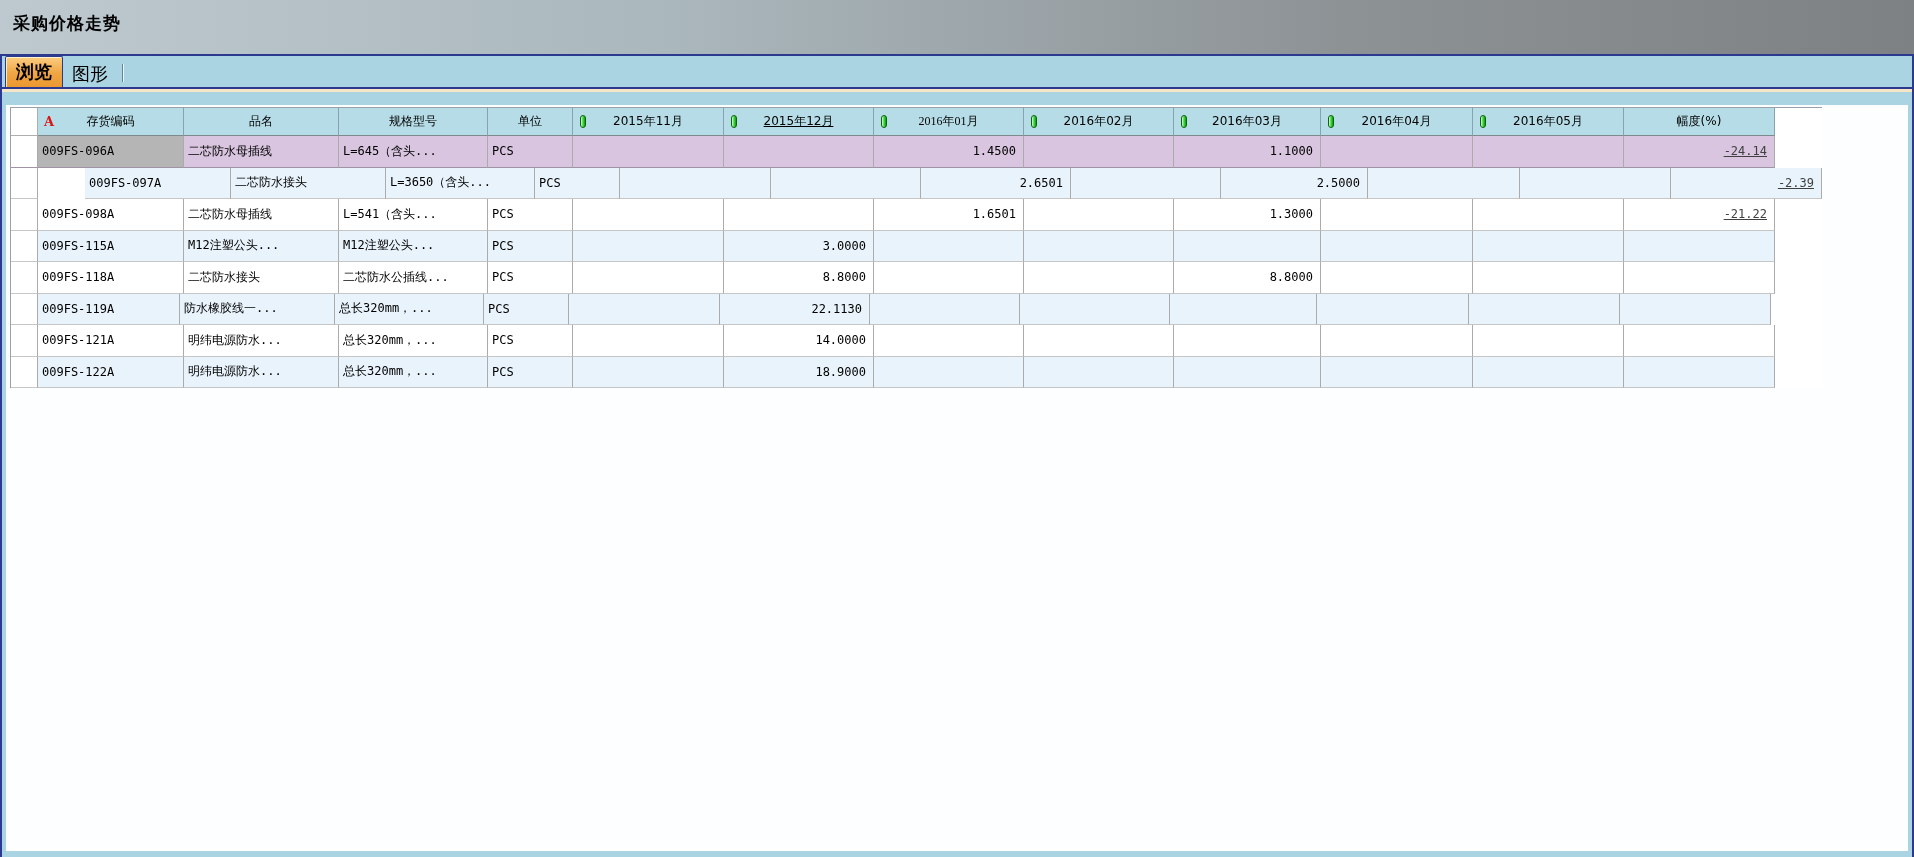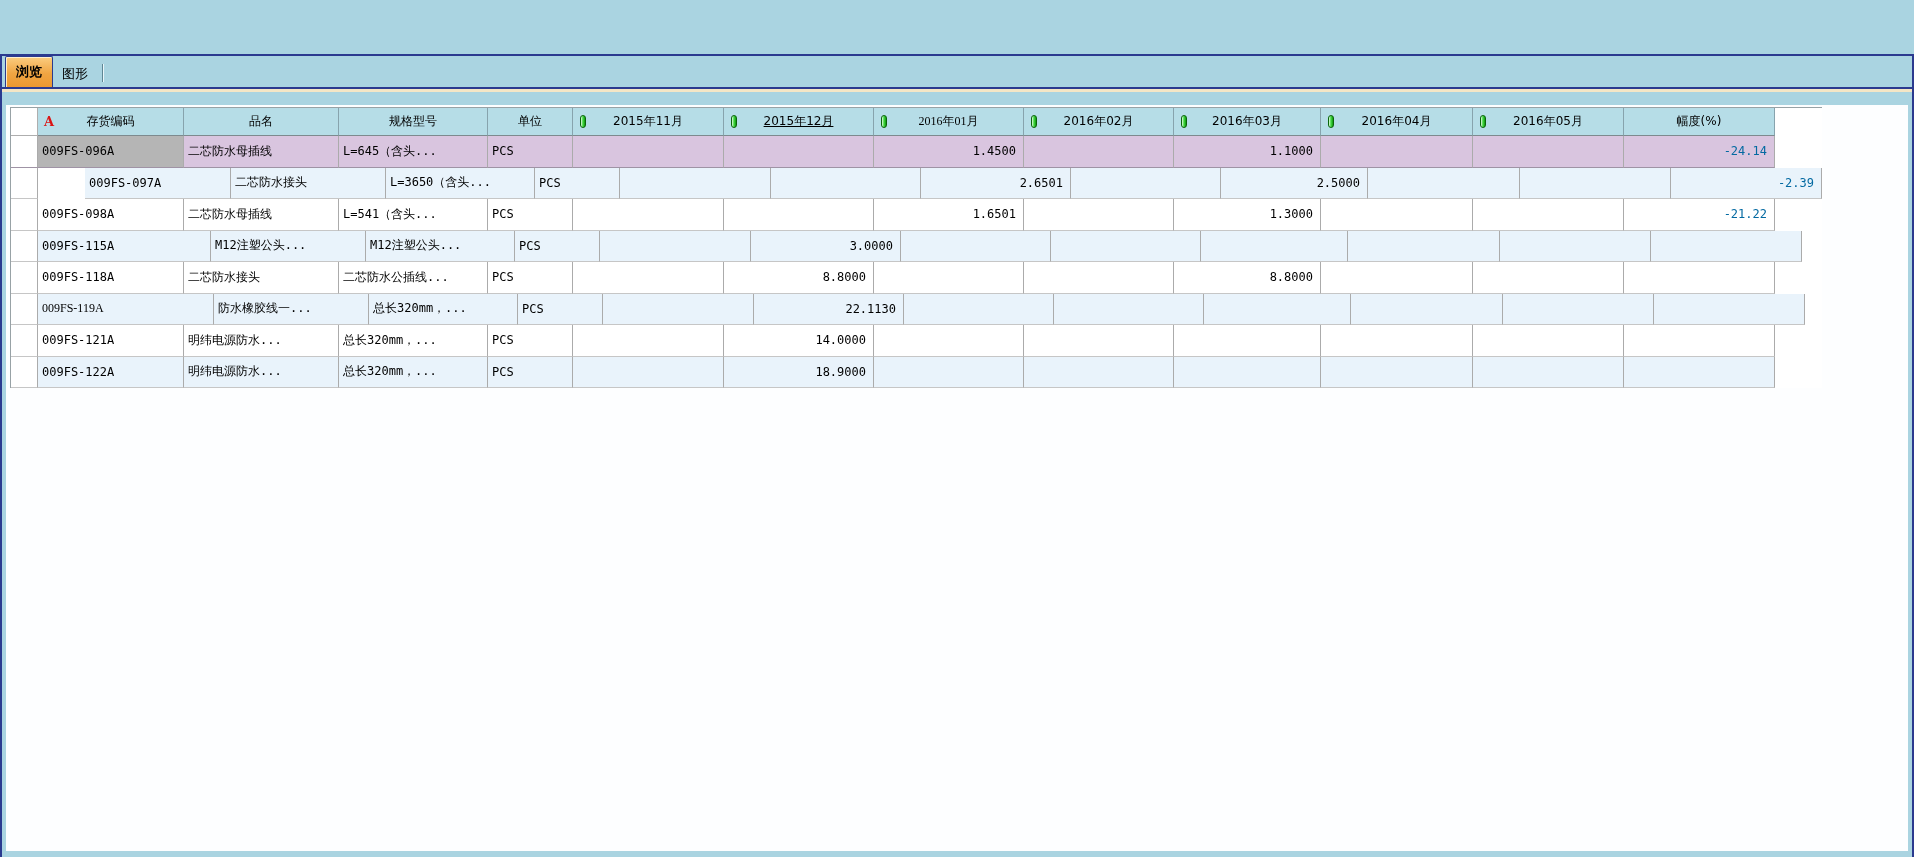--- a/index.html
+++ b/index.html
@@ -24,21 +24,21 @@
     position:absolute; left:0; top:54px; width:1914px; height:803px;
     background:#aad4e1;
     border:2px solid #2b3a8f; border-bottom:0;
   }
 
   
   .tabstrip {
     height:33px; display:flex; align-items:flex-end; padding-left:3px;
     border-bottom:2px solid #2b3a8f;
   }
-  .tab { display:flex; align-items:center; font-size:13px; color:#000; cursor:default;justify-content:center; }
+  .tab { display:flex; align-items:center; font-size:18px; color:#000; cursor:default;justify-content:center; }
   .tab.active {
     height:31px; padding:0 10px; font-weight:bold;
     background:linear-gradient(to bottom,#fbcd80 0%,#f0a543 55%,#ec9830 100%);
     border:1px solid #2b3a8f; border-bottom:0;
     box-shadow:inset 1px 1px 0 rgba(255,246,222,0.85);
     border-top-left-radius:2px; border-top-right-radius:2px;
   }
   .tab.inactive { height:26px; padding:0 9px; }
   .tab-sep { width:1px; height:18px; background:#5f8694; margin:0 0 5px 5px; }
   .tab-sep-hl { width:1px; height:18px; background:#e8f6fa; margin:0 0 5px 0; }
@@ -86,27 +86,30 @@
     display:flex; align-items:center;
     font-size:12px; color:#000; white-space:nowrap; overflow:hidden;
     font-family:"DejaVu Sans Mono","DejaVu Sans", monospace;
   }
   .cell.txt { justify-content:flex-start; padding-left:4px; }
   .cell.num { justify-content:flex-end; padding-right:7px; }
   .cell.selcell { background:#ffffff !important; border-right:1px solid #ababab; }
   .grid-row.blue .cell { background:#e9f3fb; }
   .grid-row.sel .cell { background:#d9c5df; border-bottom:1px solid #9f93a5; }
   .grid-row.sel .cell.focused { background:#b5b5b5; }
-  .cell.neg { color:#0369a1; }
+  .cell.neg { color:#404040;text-decoration:underline; }
 </style>
 </head>
 <body>
 
 <div class="screen">
 
+  <div class="titlebar">
+    <div class="title">采购价格走势</div>
+  </div>
 
   <div class="panel">
 
     <div class="tabstrip">
       <div class="tab active">
         <span>浏览</span>
       </div>
       <div class="tab inactive">
         <span>图形</span>
       </div>
@@ -209,21 +212,21 @@
                 <div class="cell num" style="width: 150px;"></div>
                 <div class="cell num" style="width: 150px;">1.6501</div>
                 <div class="cell num" style="width: 150px;"></div>
                 <div class="cell num" style="width: 147px;">1.3000</div>
                 <div class="cell num" style="width: 152px;"></div>
                 <div class="cell num" style="width: 151px;"></div>
                 <div class="cell num neg" style="width: 151px;">-21.22</div>
               </div>
               <div class="grid-row blue">
                 <div class="cell selcell" style="width: 27px;"></div>
-                <div class="cell txt" style="width: 173px;">009FS-115A</div>
+                <div class="cell txt" style="width: 146px;">009FS-115A</div>
                 <div class="cell txt" style="width: 155px;">M12注塑公头...</div>
                 <div class="cell txt" style="width: 149px;">M12注塑公头...</div>
                 <div class="cell txt" style="width: 85px;">PCS</div>
                 <div class="cell num" style="width: 151px;"></div>
                 <div class="cell num" style="width: 150px;">3.0000</div>
                 <div class="cell num" style="width: 150px;"></div>
                 <div class="cell num" style="width: 150px;"></div>
                 <div class="cell num" style="width: 147px;"></div>
                 <div class="cell num" style="width: 152px;"></div>
                 <div class="cell num" style="width: 151px;"></div>
@@ -239,21 +242,21 @@
                 <div class="cell num" style="width: 150px;">8.8000</div>
                 <div class="cell num" style="width: 150px;"></div>
                 <div class="cell num" style="width: 150px;"></div>
                 <div class="cell num" style="width: 147px;">8.8000</div>
                 <div class="cell num" style="width: 152px;"></div>
                 <div class="cell num" style="width: 151px;"></div>
                 <div class="cell num" style="width: 151px;"></div>
               </div>
               <div class="grid-row blue">
                 <div class="cell selcell" style="width: 27px;"></div>
-                <div class="cell txt" style="width: 176px; font-family: Liberation Serif, serif;">009FS-119A</div>
+                <div class="cell txt" style="width: 142px;">009FS-119A</div>
                 <div class="cell txt" style="width: 155px;">防水橡胶线一...</div>
                 <div class="cell txt" style="width: 149px;">总长320mm，...</div>
                 <div class="cell txt" style="width: 85px;">PCS</div>
                 <div class="cell num" style="width: 151px;"></div>
                 <div class="cell num" style="width: 150px;">22.1130</div>
                 <div class="cell num" style="width: 150px;"></div>
                 <div class="cell num" style="width: 150px;"></div>
                 <div class="cell num" style="width: 147px;"></div>
                 <div class="cell num" style="width: 152px;"></div>
                 <div class="cell num" style="width: 151px;"></div>

